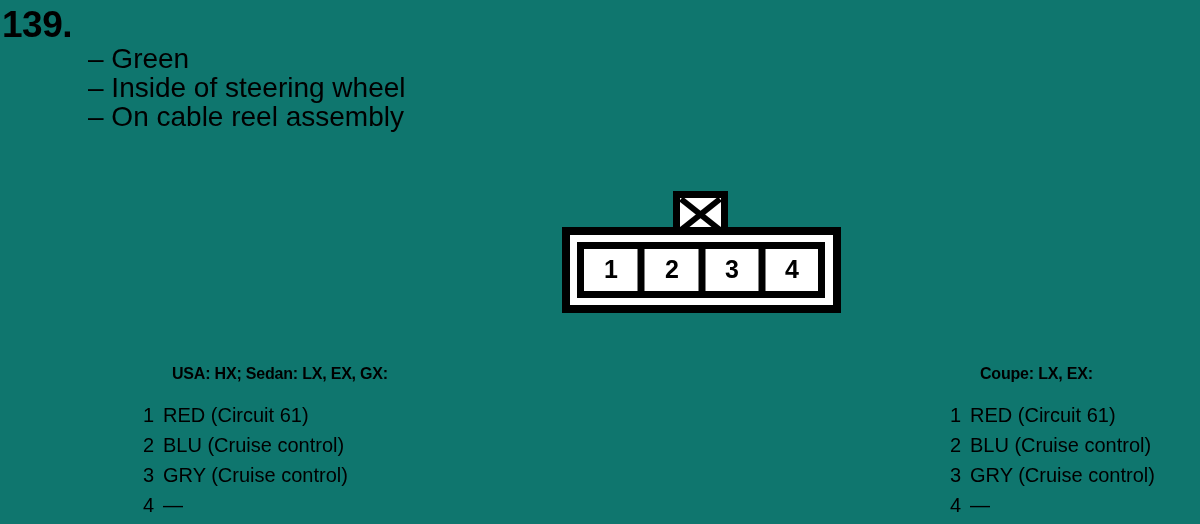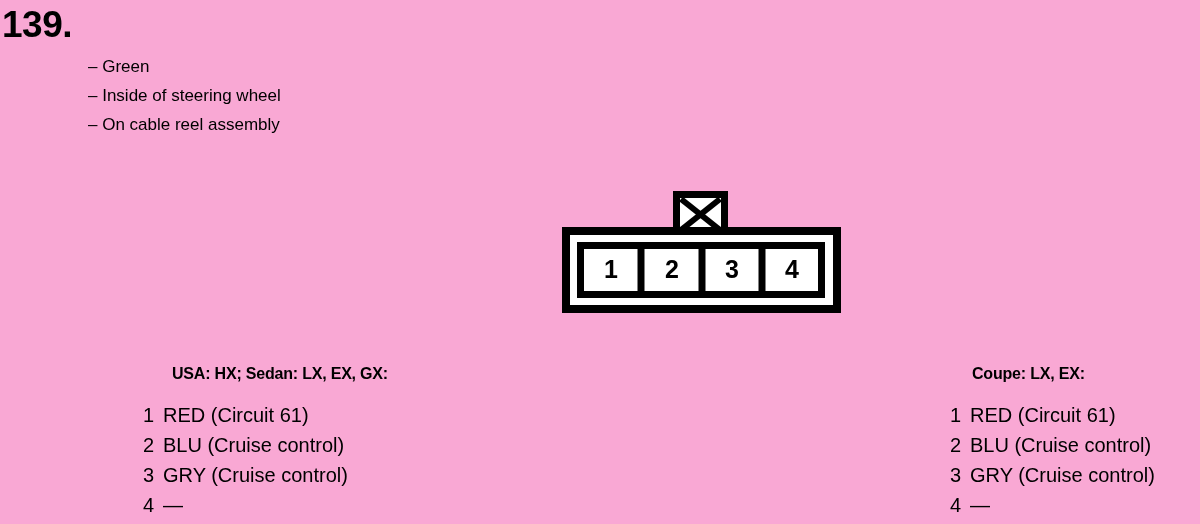--- a/index.html
+++ b/index.html
@@ -1,20 +1,20 @@
 <!DOCTYPE html>
 <html><head>
 <meta charset="utf-8">
 <style>
   html, body { margin: 0; padding: 0; background: #ffffff; }
   .page {
     position: relative;
     width: 1200px;
     height: 524px;
-    background: #f9a8d4;
+    background: #0f766e;
     color: #000000;
     font-family: "Liberation Sans", sans-serif;
     overflow: hidden;
   }
   .title-num {
     position: absolute;
     left: 2px;
     top: 3px;
     font-size: 37px;
     font-weight: bold;
@@ -28,22 +28,22 @@
     top: 3px;
     font-size: 37px;
     font-weight: bold;
     letter-spacing: -0.5px;
     line-height: 44px;
     white-space: nowrap;
   }
   .notes {
     position: absolute;
     left: 88px;
-    top: 52px;
-    font-size: 17px;
+    top: 44px;
+    font-size: 28px;
     line-height: 29px;
     white-space: nowrap;
   }
   .connector-svg {
     position: absolute;
     left: 555px;
     top: 185px;
   }
   .pin-label {
     font-family: "Liberation Sans", sans-serif;
@@ -57,21 +57,21 @@
   }
   .pinout-left  { left: 143px; }
   .pinout-right { left: 950px; }
   .pinout h2 {
     margin: 0 0 0 29px;
     font-size: 16px;
     font-weight: bold;
     line-height: 24px;
     letter-spacing: -0.2px;
   }
-  .pinout-right h2 { margin-left: 22px; }
+  .pinout-right h2 { margin-left: 30px; }
   .pin-rows { margin-top: 14px; }
   .pin-row {
     display: flex;
     height: 30px;
     line-height: 30px;
     font-size: 20px;
   }
   .pin-num { width: 20px; flex: 0 0 20px; }
   .pin-desc { flex: 1 1 auto; }
 </style>

